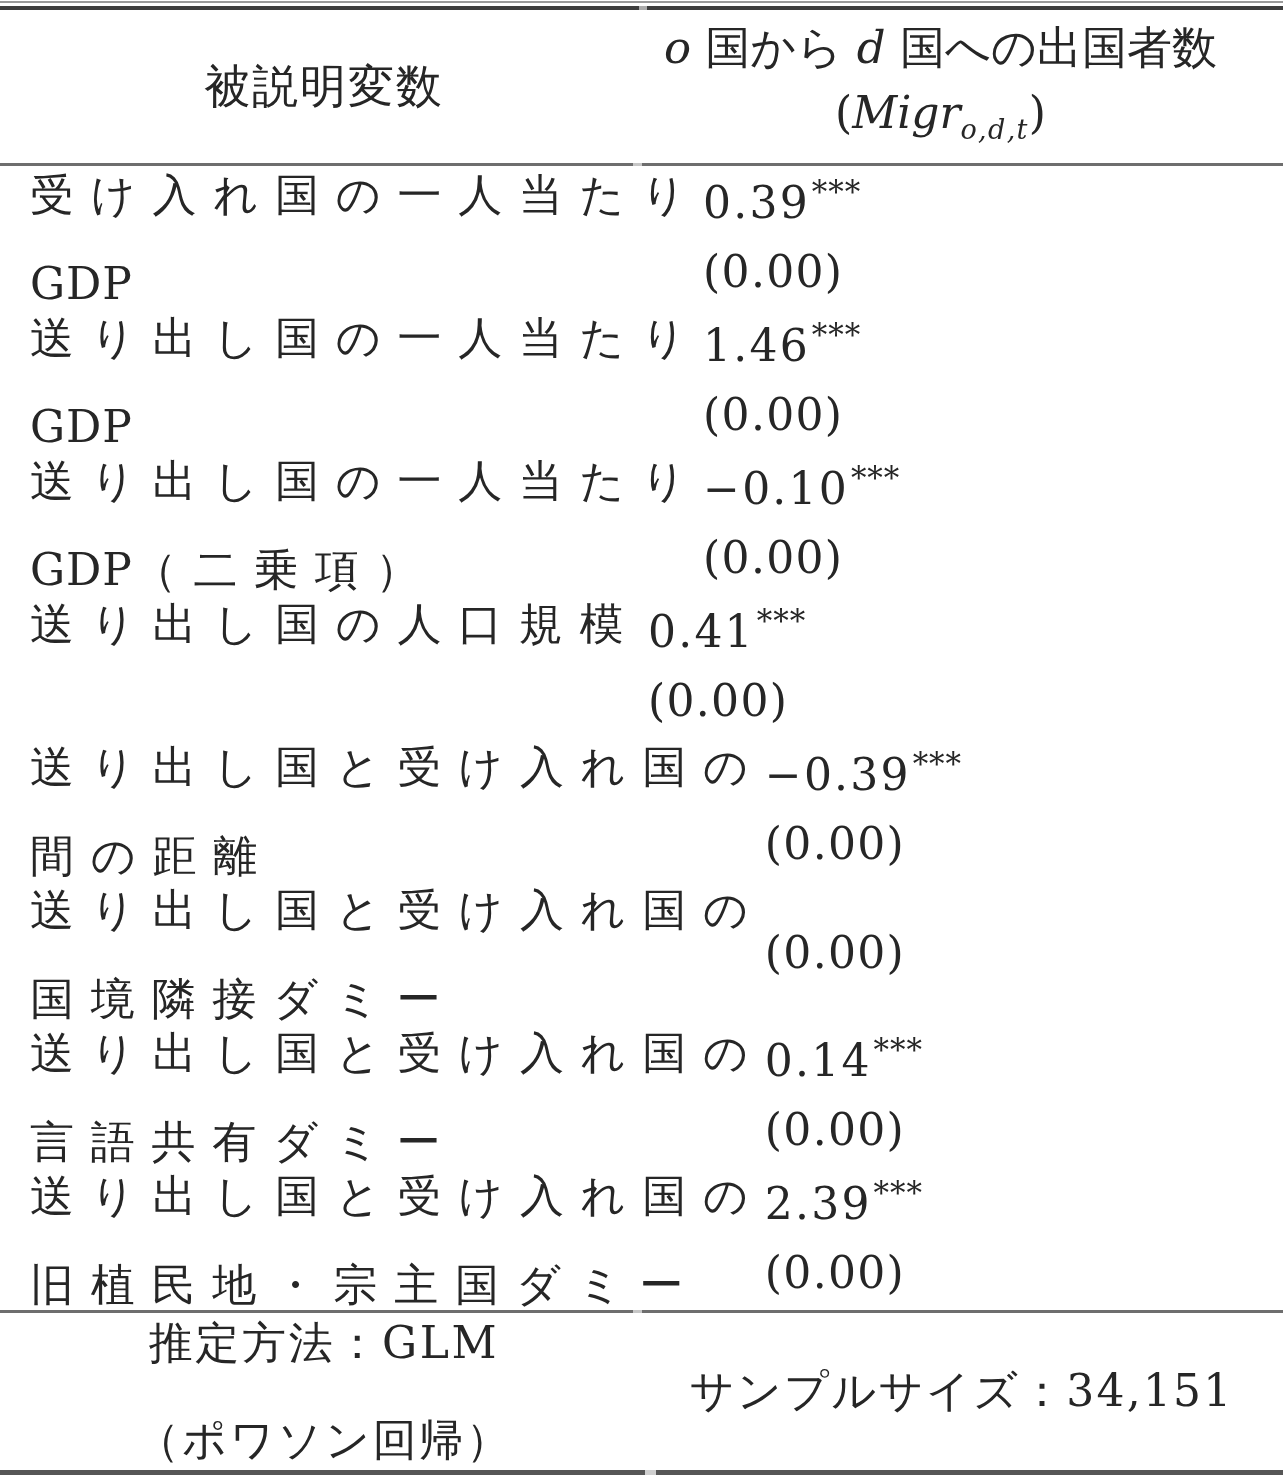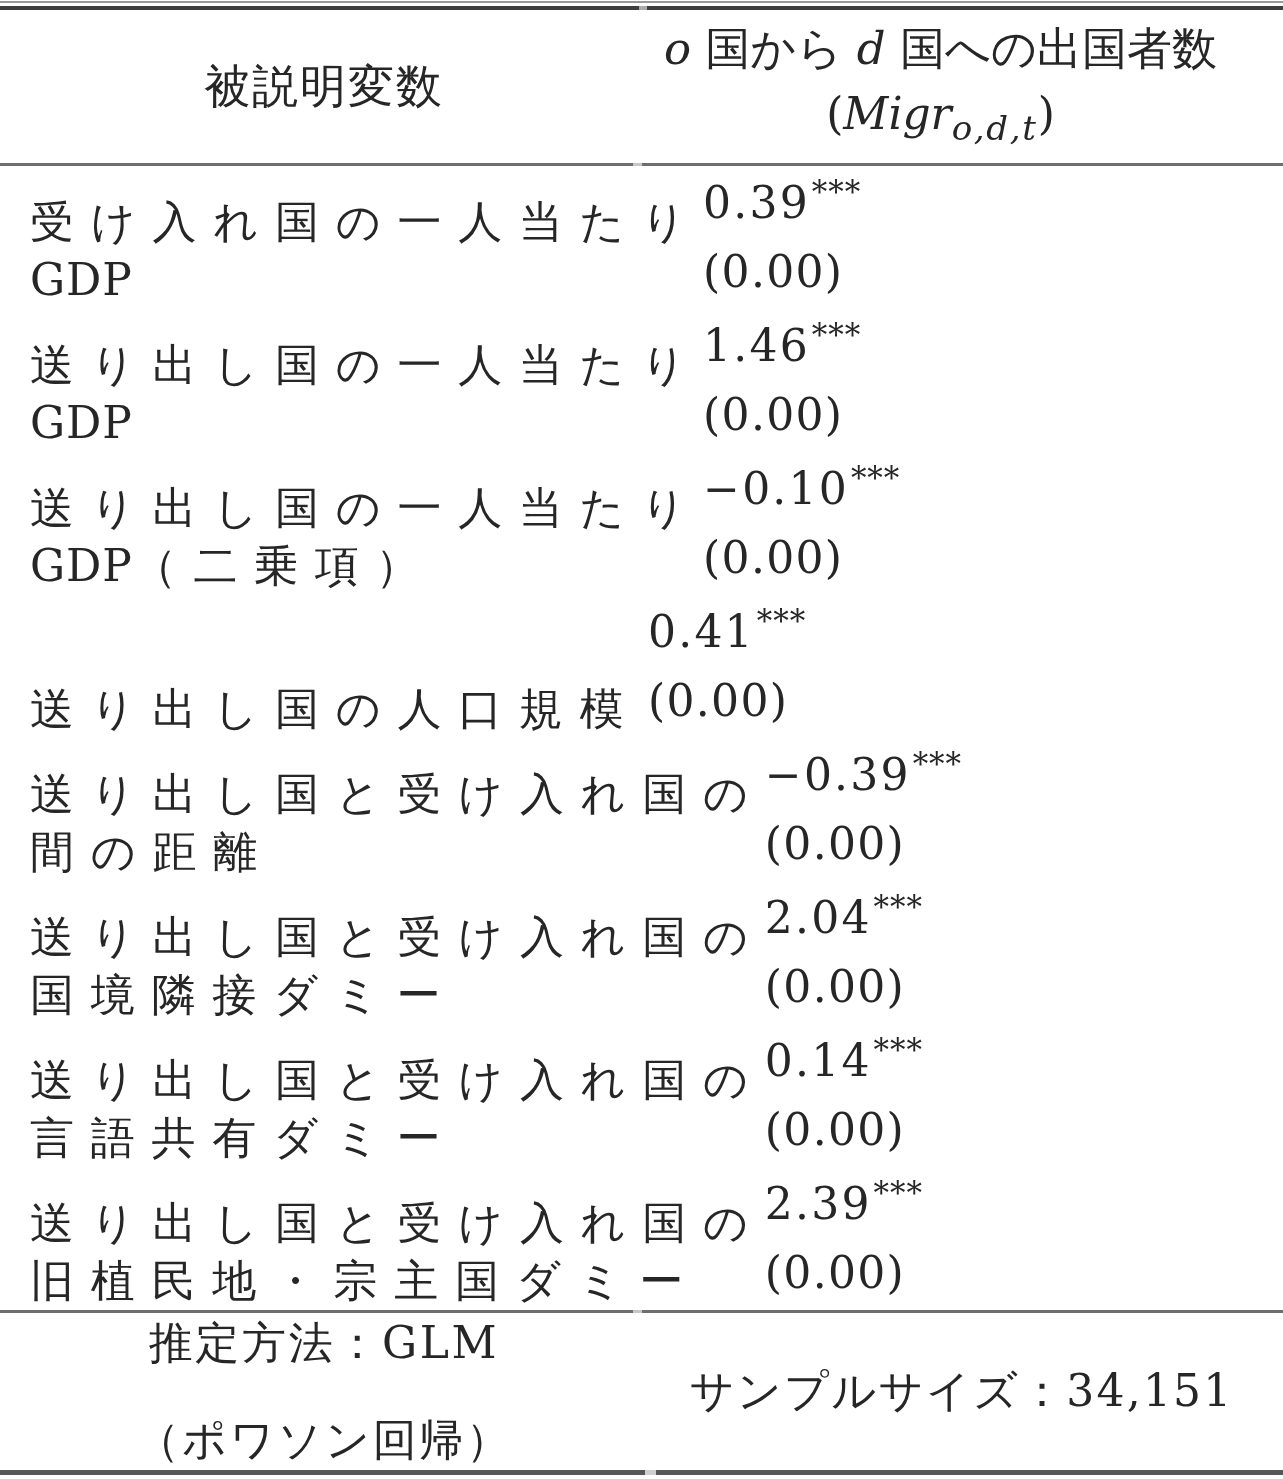--- a/index.html
+++ b/index.html
@@ -32,27 +32,28 @@
     flex:0 0 648px;display:flex;align-items:center;justify-content:center;
     font-size:46px;letter-spacing:0.04em;
   }
   .th-right{
     flex:1;display:flex;flex-direction:column;justify-content:center;
     align-items:center;text-align:center;gap:16px;padding:8px 50px 16px 0;
   }
   .dep-line1{font-size:45px;line-height:50px;white-space:nowrap;}
   .dep-line2{font-size:44px;line-height:48px;white-space:nowrap;}
   .it{font-style:italic;}
-  .sub{font-size:34px;font-style:italic;position:relative;top:11px;letter-spacing:0.05em;}
+  .sub{font-size:27px;font-style:italic;position:relative;top:11px;letter-spacing:0.05em;}
   
   .row{height:143px;display:flex;}
   .label-cell{
     flex:0 0 648px;box-sizing:border-box;padding-left:30px;
-    display:flex;flex-direction:column;justify-content:flex-end;
+    display:flex;flex-direction:column;justify-content:space-between;
     overflow:visible;
+    gap:31px;
   }
   .label-line{font-size:44px;line-height:58px;white-space:nowrap;}
   .cjk{letter-spacing:0.38em;}
   .lat{letter-spacing:0.02em;}
   .value-cell{
     flex:1;box-sizing:border-box;padding-right:30px;
     display:flex;flex-direction:column;justify-content:space-evenly;
     align-items:flex-start;text-align:center;
   }
   .coef{font-size:44px;line-height:58px;letter-spacing:0.05em;white-space:nowrap;}
@@ -145,21 +146,20 @@
         <div class="se">(0.00)</div>
       </div>
     </div>
 
     <div class="row">
       <div class="label-cell">
         <div class="label-line"><span class="cjk">送り出し国と受け入れ国の</span></div>
         <div class="label-line"><span class="lat"></span><span class="cjk">国境隣接ダミー</span></div>
       </div>
       <div class="value-cell">
-        <div class="coef"><span>2.04</span><span class="stars">***</span></div>
         <div class="se">(0.00)</div>
       </div>
     </div>
 
     <div class="row">
       <div class="label-cell">
         <div class="label-line"><span class="cjk">送り出し国と受け入れ国の</span></div>
         <div class="label-line"><span class="lat"></span><span class="cjk">言語共有ダミー</span></div>
       </div>
       <div class="value-cell">

